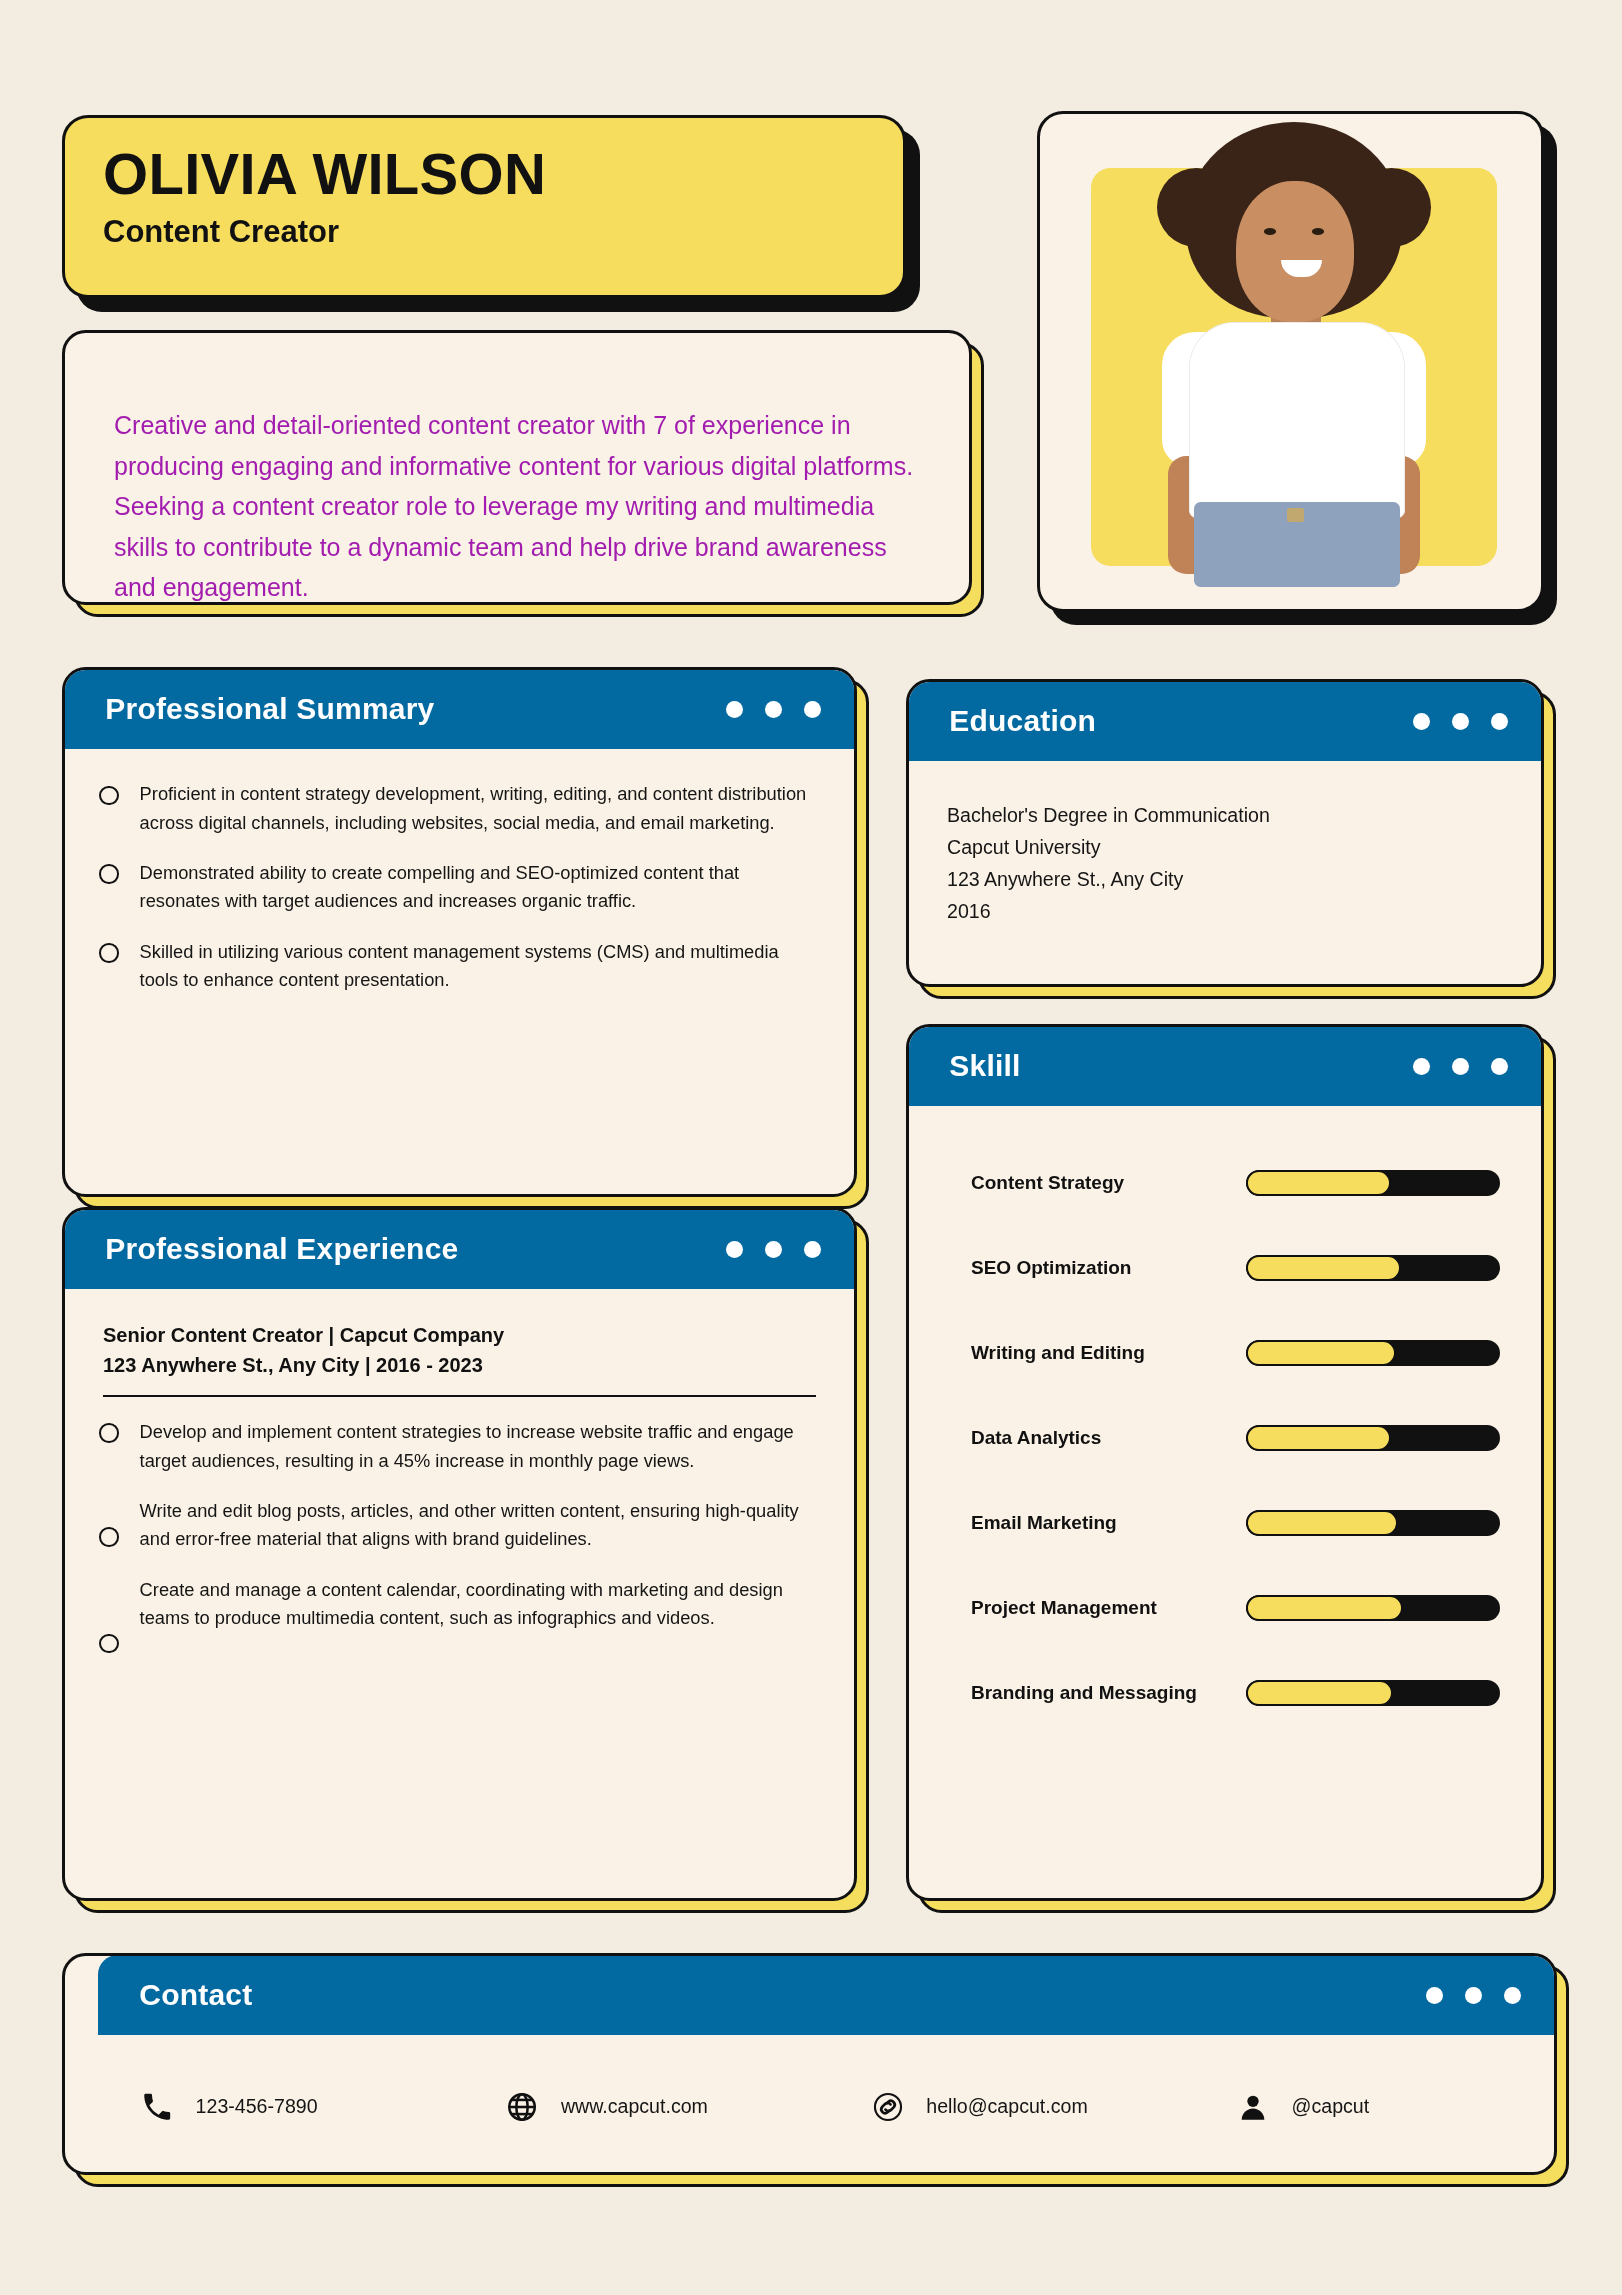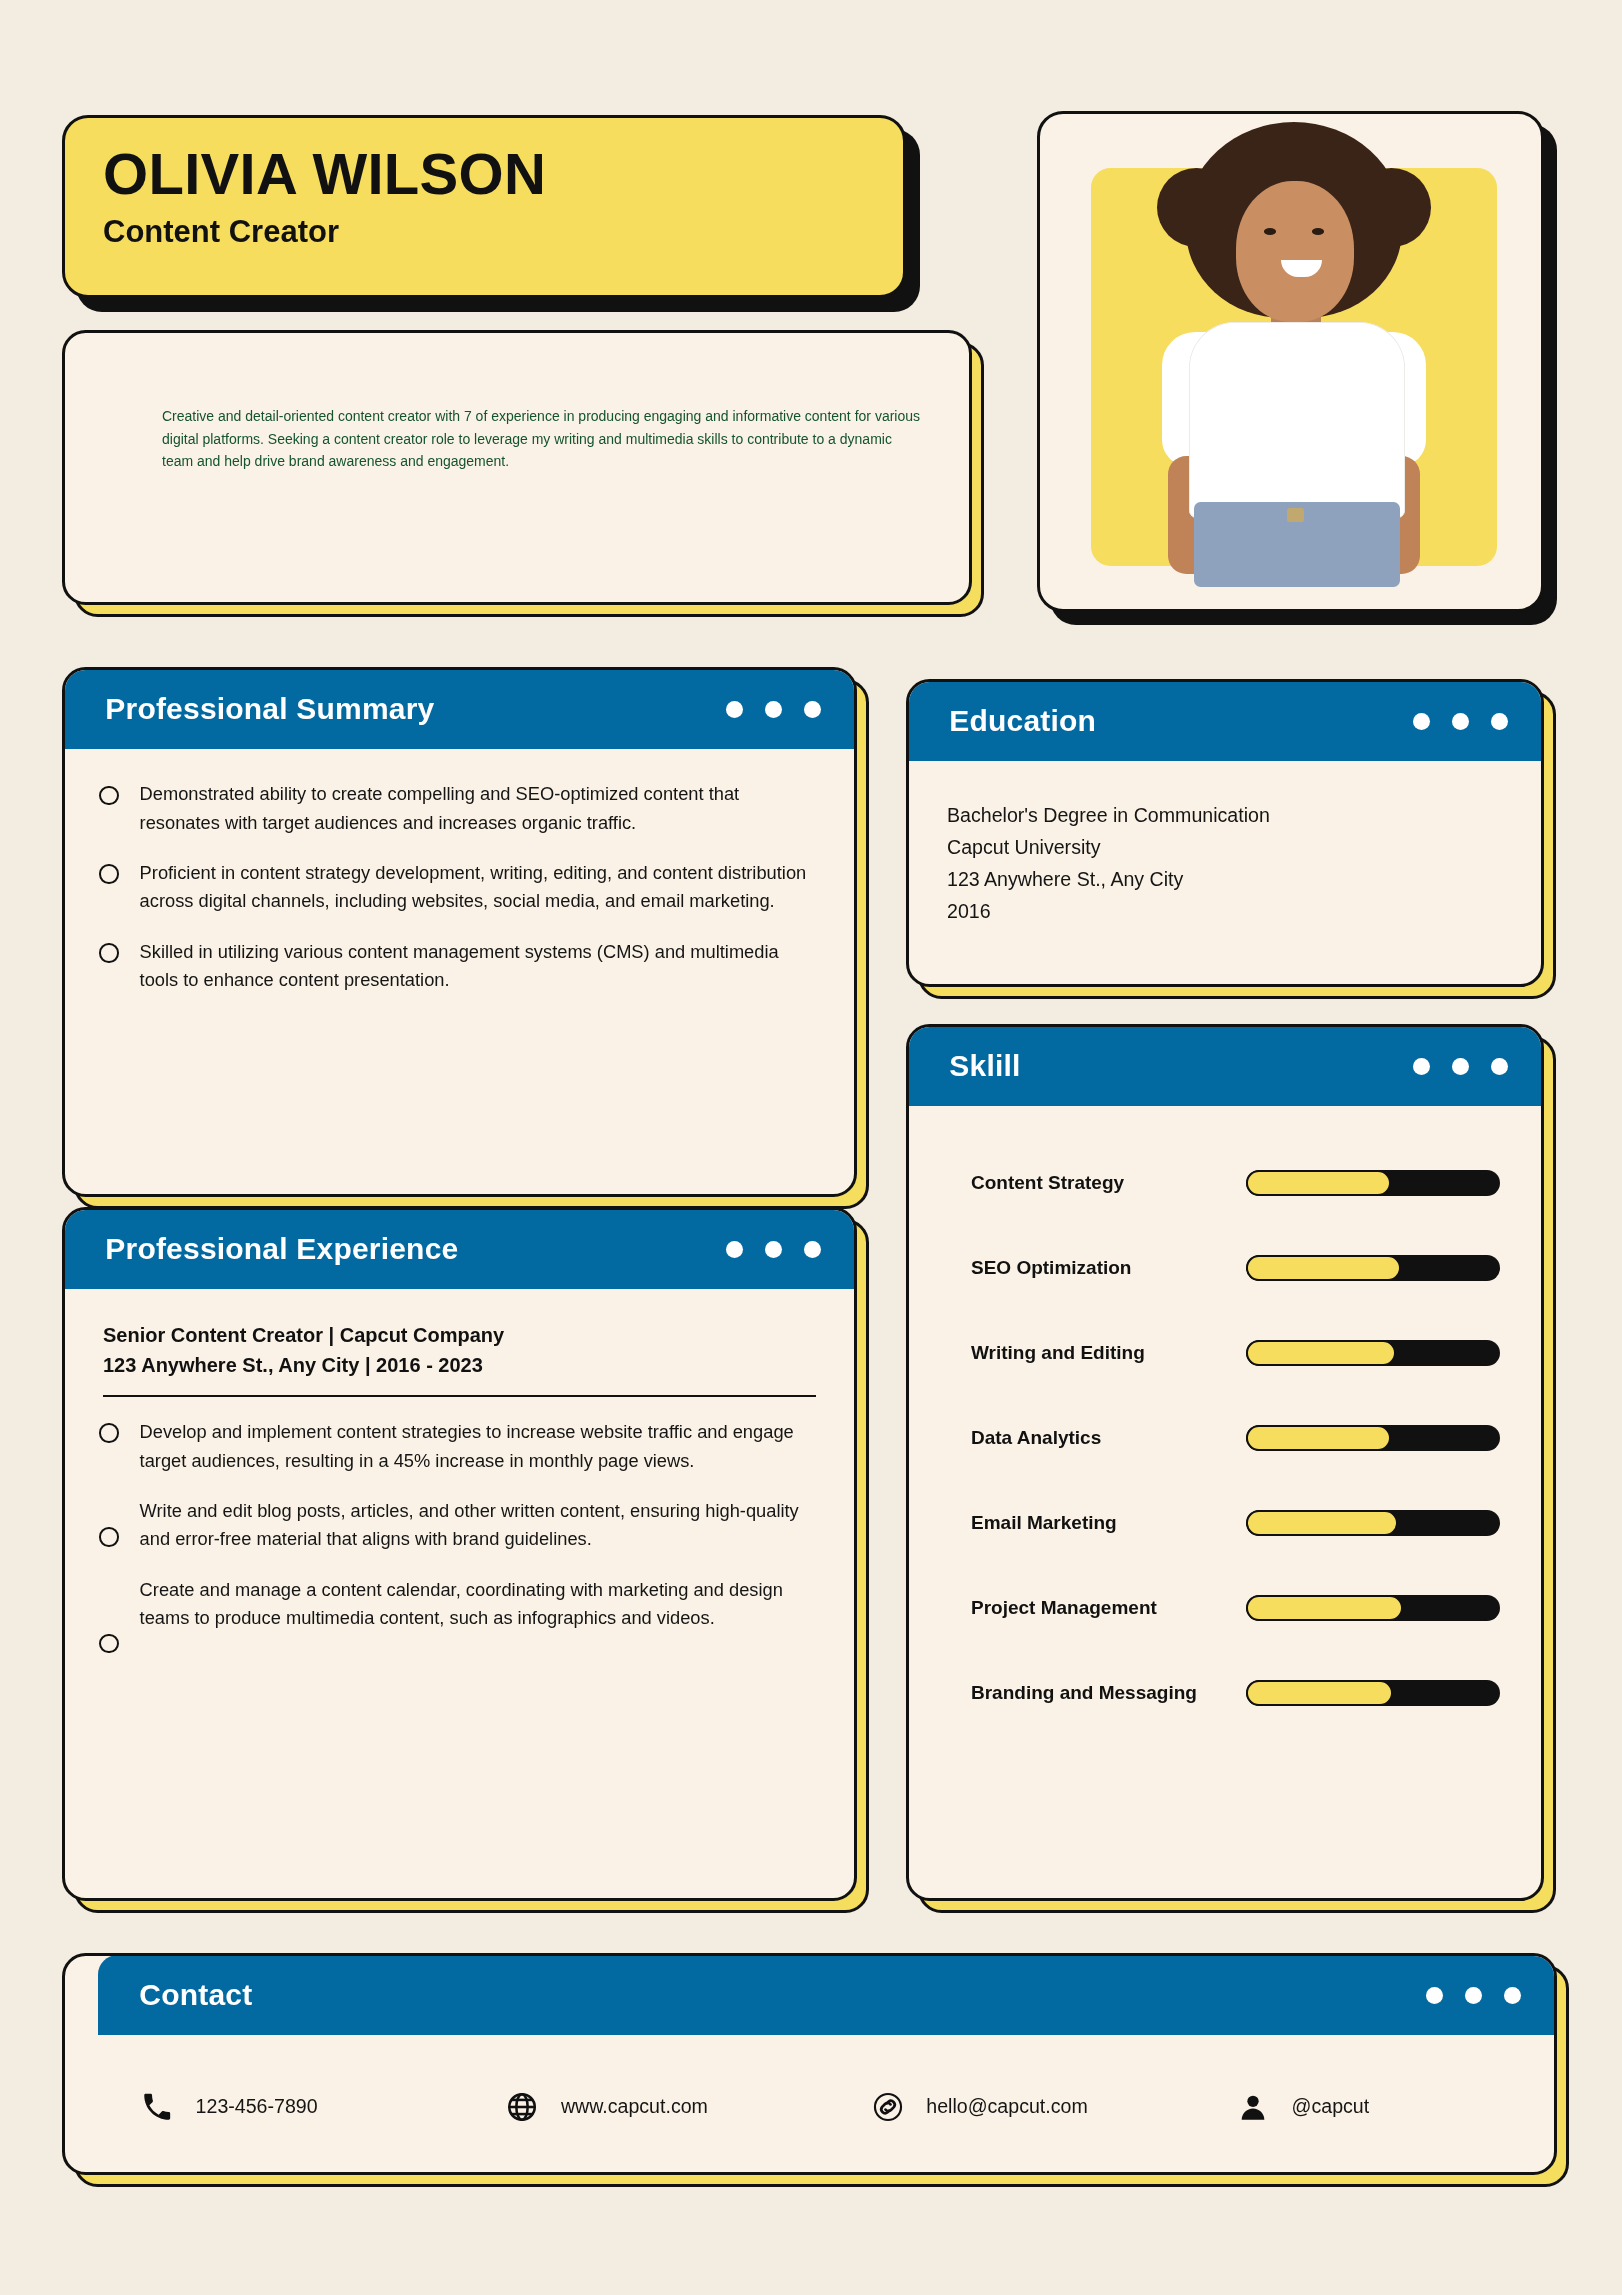--- a/index.html
+++ b/index.html
@@ -78,24 +78,23 @@
   .intro-card {
     position: absolute;
     inset: 0;
     background: #faf2e6;
     border: 3.3px solid #111111;
     border-radius: 23.6px;
     z-index: 2;
     padding: 72px 49px 0 49px;
   }
   .intro-text {
-    font-size: 14px;
+    font-size: 25px;
     line-height: 1.62;
-    color: #14532d;
-    margin-left: 48px;
+    color: #a21caf;
   }
 
   
   .photo-block {
     position: absolute;
     left: 1037px;
     top: 111px;
     width: 507px;
     height: 501px;
   }
@@ -344,25 +343,25 @@
         <div class="sec-title">Professional Summary</div>
         <div class="dots">
           <span class="dot"></span>
           <span class="dot"></span>
           <span class="dot"></span>
         </div>
       </div>
       <div class="bullets">
         <div class="bullet-row">
           <span class="bullet-ring"></span>
-          <span class="bullet-text">Demonstrated ability to create compelling and SEO-optimized content that resonates with target audiences and increases organic traffic.</span>
+          <span class="bullet-text">Proficient in content strategy development, writing, editing, and content distribution across digital channels, including websites, social media, and email marketing.</span>
         </div>
         <div class="bullet-row">
           <span class="bullet-ring"></span>
-          <span class="bullet-text">Proficient in content strategy development, writing, editing, and content distribution across digital channels, including websites, social media, and email marketing.</span>
+          <span class="bullet-text">Demonstrated ability to create compelling and SEO-optimized content that resonates with target audiences and increases organic traffic.</span>
         </div>
         <div class="bullet-row">
           <span class="bullet-ring"></span>
           <span class="bullet-text">Skilled in utilizing various content management systems (CMS) and multimedia tools to enhance content presentation.</span>
         </div>
       </div>
     </div>
   </div>
 
   <div class="sec" style="left:906px; top:667px; width:638px; height:308px;margin-top:12px;">

